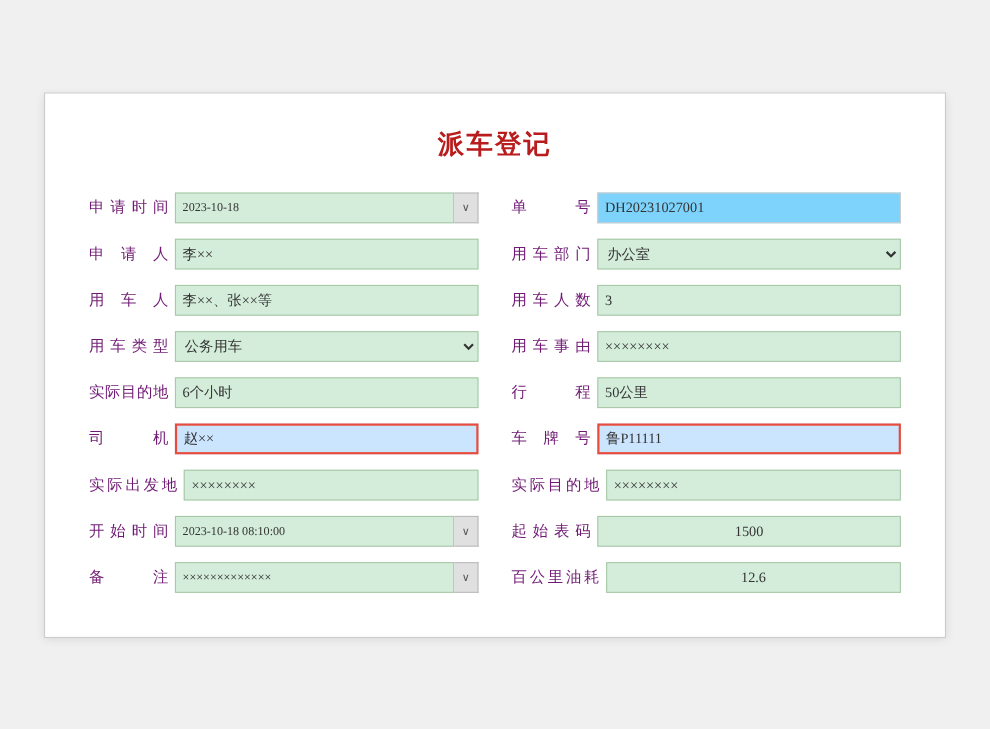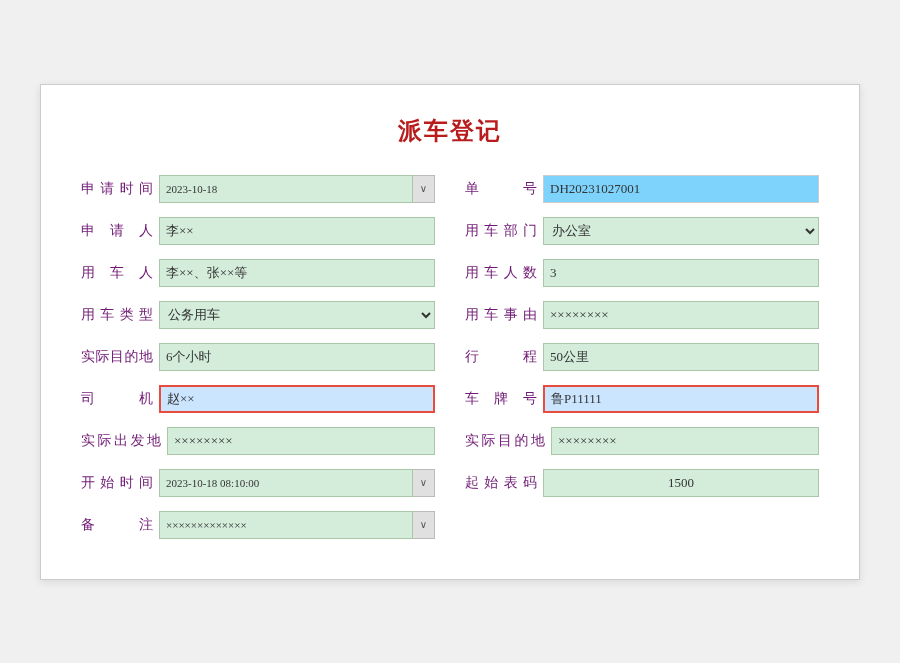--- a/index.html
+++ b/index.html
@@ -215,15 +215,19 @@
     </div>
 
     <div class="form-row">
       <label class="form-label">备    注</label>
       <div class="input-datetime">
         <input type="text" class="dt-field" value="×××××××××××××" style="">
         <div class="dt-btn">∨</div>
       </div>
     </div>
 
+    <div class="form-row">
+      <label class="form-label wide">百公里油耗</label>
+      <input type="text" class="input-field input-right" value="12.6" style="">
+    </div>
 
   </div>
 </div>
 
 </body></html>

